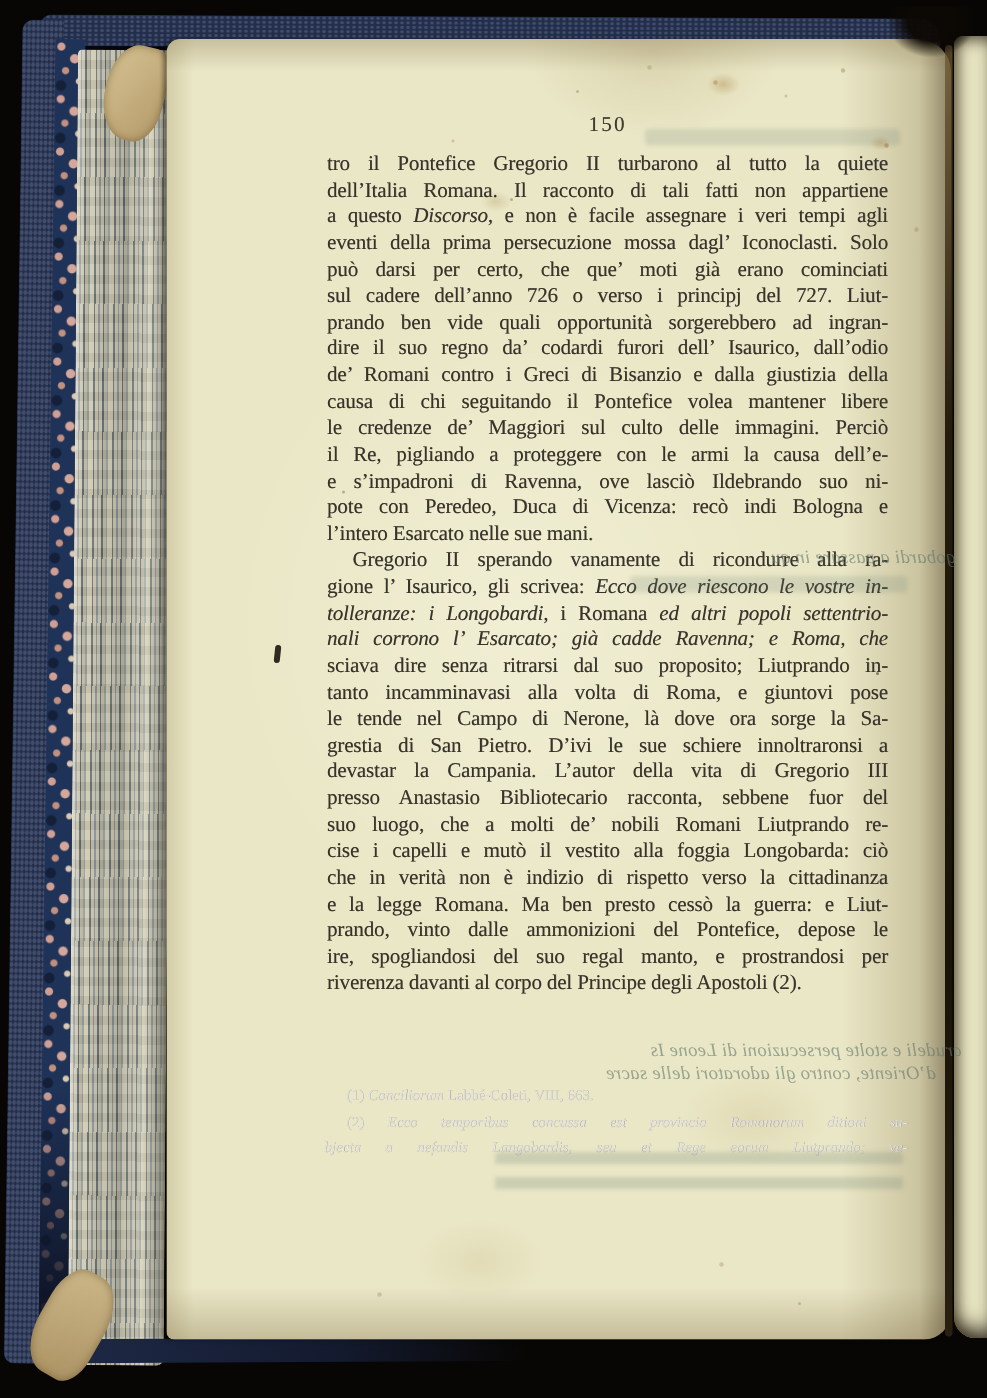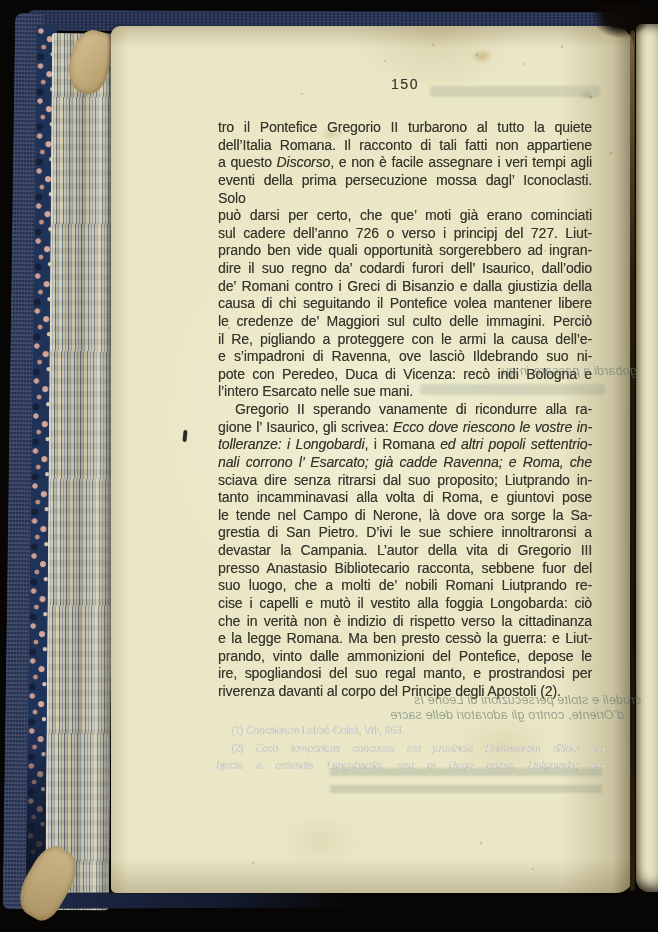--- a/index.html
+++ b/index.html
@@ -1,17 +1,17 @@
 <!DOCTYPE html>
 <html><head>
 <meta charset="utf-8">
 <style>
   html,body{margin:0;padding:0;background:#080604;}
   body{width:658px;height:932px;overflow:hidden;}
-  .scene{position:relative;width:658px;height:932px;font-family:Liberation Sans, sans-serif;}
+  .scene{position:relative;width:658px;height:932px;font-family:Liberation Serif, serif;}
 
   
   .cover-top{position:absolute;left:26px;top:11px;width:601px;height:21px;
     background-color:#232e4c;
     background-image:radial-gradient(rgba(142,156,186,.28) 1px,transparent 1.5px);
     background-size:4px 3px;border-radius:9px 14px 3px 3px;transform:rotate(.25deg);
     box-shadow:0 2px 2px rgba(5,6,12,.7);}
   .cover-left{position:absolute;left:15px;top:13px;width:28px;height:896px;
     background-color:#222d4a;
     background-image:radial-gradient(rgba(140,152,184,.3) 1px,transparent 1.5px);
@@ -58,21 +58,21 @@
       linear-gradient(90deg,rgba(130,110,60,.22),rgba(130,110,60,0) 3.5%,rgba(0,0,0,0) 86%,rgba(110,90,45,.25) 96%,rgba(62,48,20,.55)),
       linear-gradient(180deg,rgba(110,90,50,.28),rgba(110,90,50,0) 2.5%,rgba(0,0,0,0) 96%,rgba(110,90,50,.3));
     box-shadow:-2px 0 3px rgba(0,0,0,.35);}
 
   
   .pagenum{position:absolute;left:218px;top:76px;width:374px;text-align:center;
     padding-right:14px;font-size:14px;letter-spacing:1.5px;color:#3e3a30;
     text-shadow:.2px .2px .3px rgba(55,50,40,.5);}
   .bodytext{position:absolute;left:218px;top:101px;width:374px;font-size:14px;
     line-height:17.63px;color:#37332b;letter-spacing:-.1px;
-    text-shadow:.2px .2px .3px rgba(55,50,40,.5);margin-top:18px;}
+    text-shadow:.2px .2px .3px rgba(55,50,40,.5);}
   .tline{text-align:justify;text-align-last:justify;}
   .tline.end{text-align-last:left;}
   .tline.ind{text-indent:17px;}
   .footnotes{position:absolute;left:216px;top:722px;width:389px;font-size:10px;
     line-height:17.5px;color:#e5e5e5;text-shadow:.2px .2px .3px rgba(55,50,40,.5);}
   .fline{text-align:justify;text-align-last:justify;}
   .fline.end{text-align-last:left;}
   .fline.ind{text-indent:15px;}
   .it{font-style:italic;}
   .inkmark{position:absolute;left:183px;top:430px;width:4px;height:12px;

